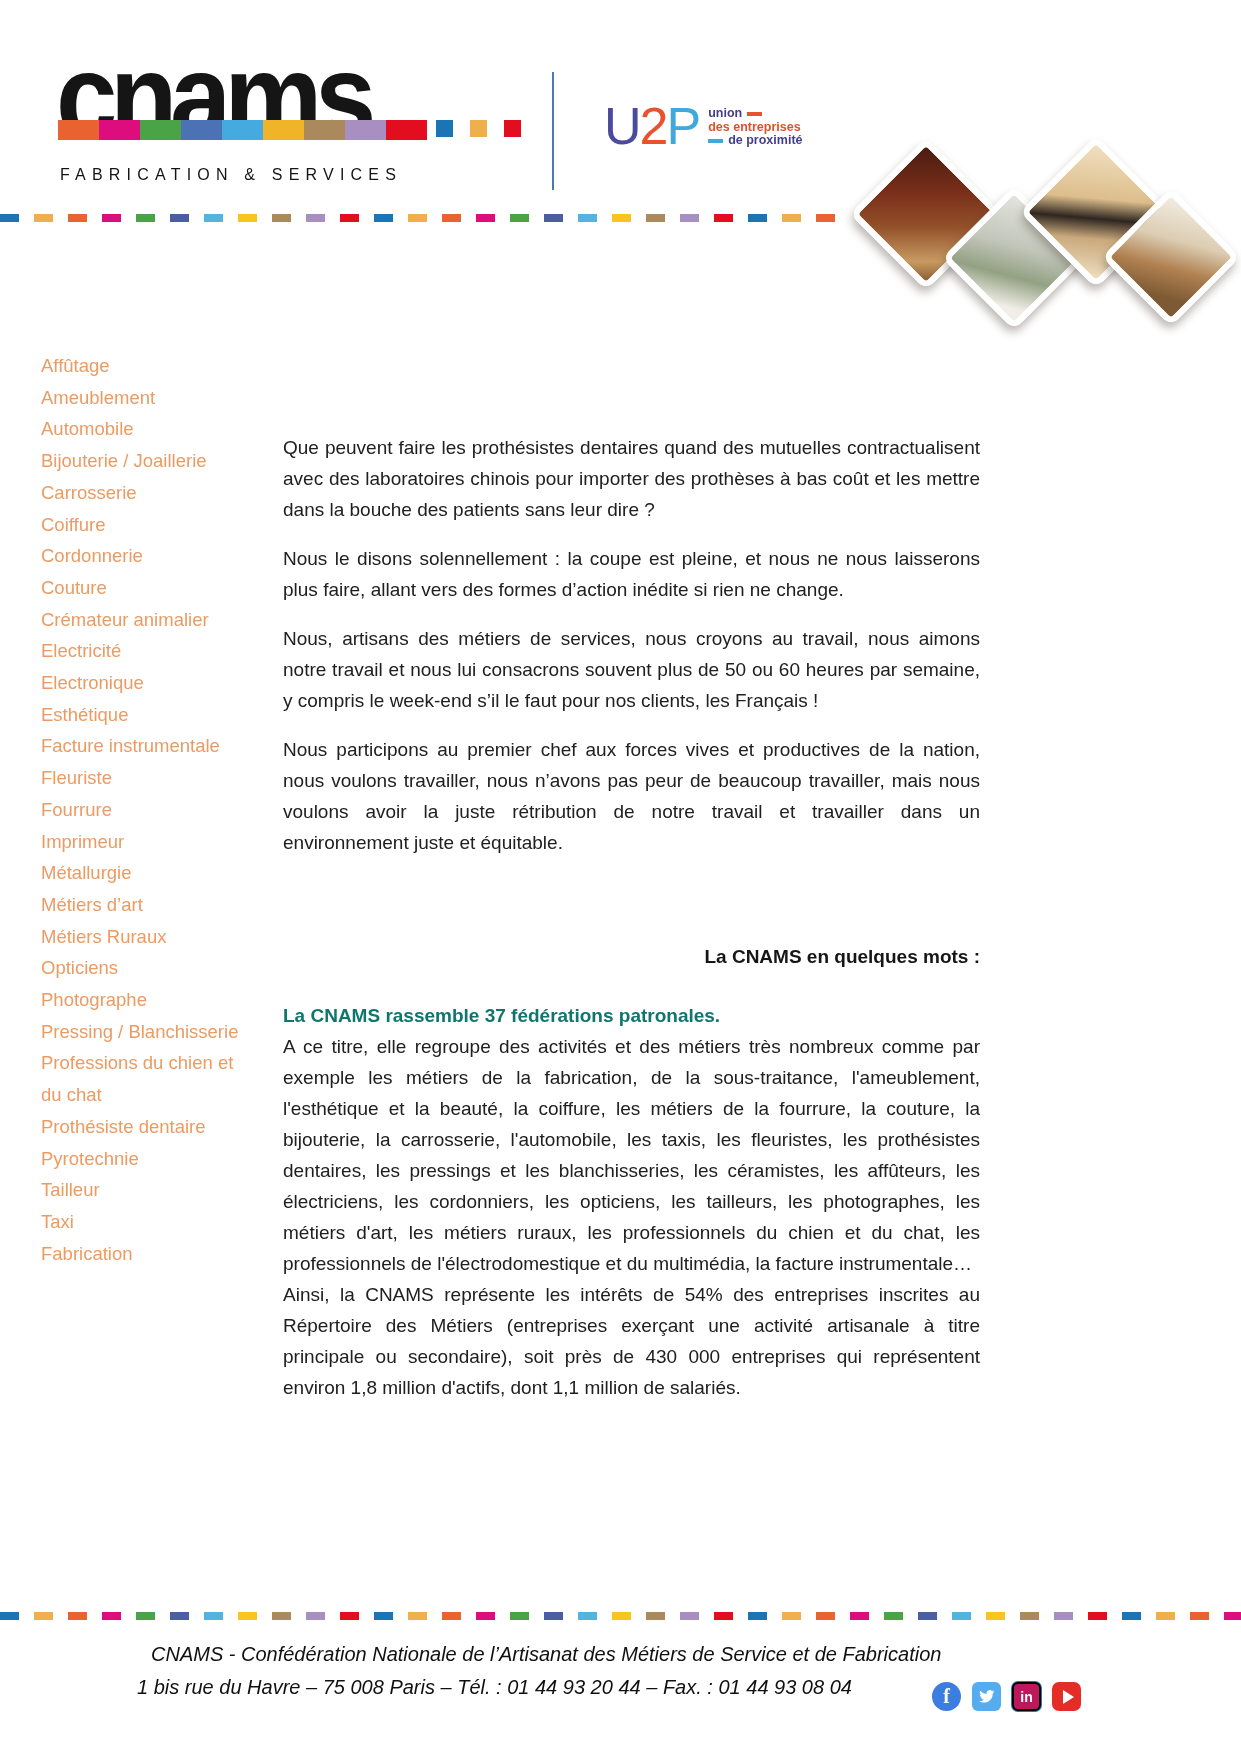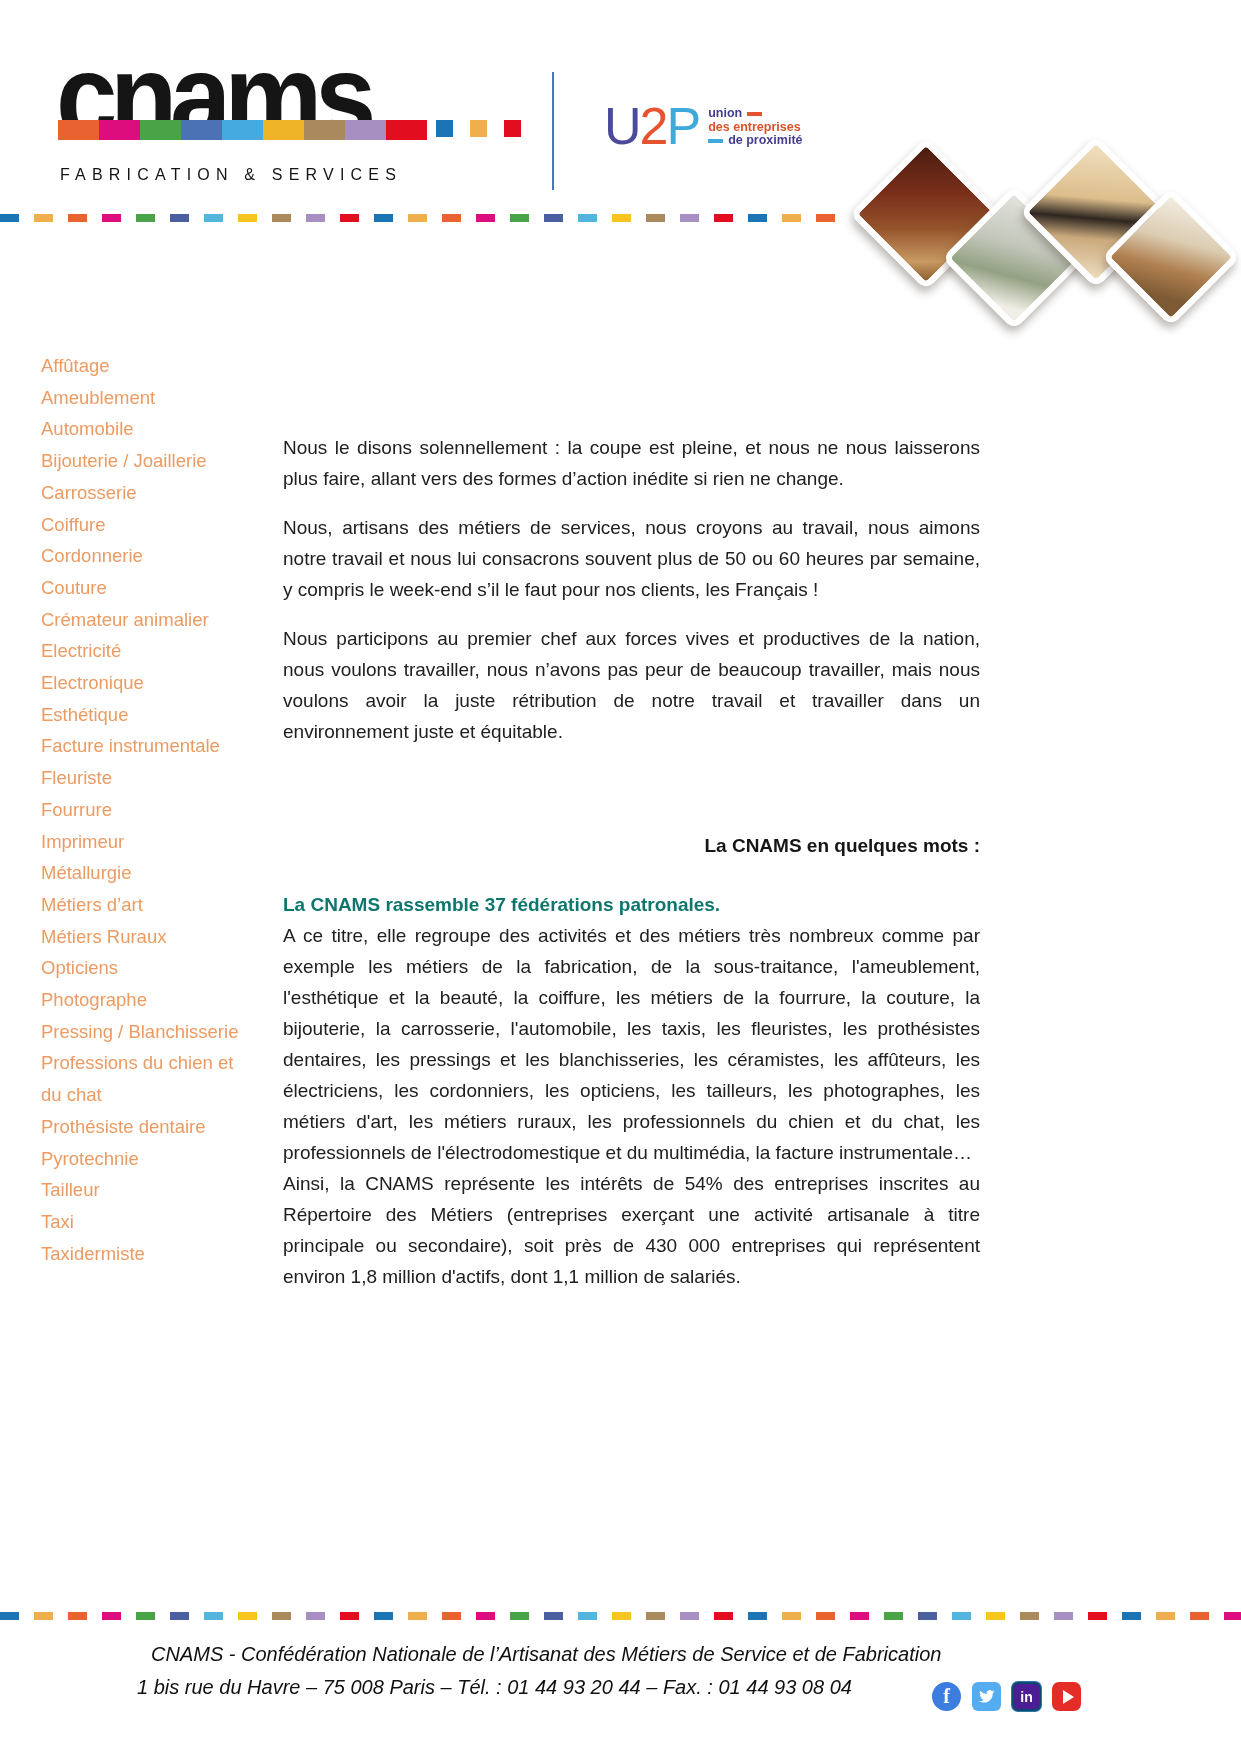--- a/index.html
+++ b/index.html
@@ -66,21 +66,21 @@
   
   .footer-text{position:absolute;left:137px;top:1638px;font-style:italic;font-size:20px;
                line-height:33px;color:#101010;}
   .footer-text .f1{padding-left:14px;}
   .social{position:absolute;left:932px;top:1682px;display:flex;gap:11px;align-items:center;}
   .si{width:29px;height:29px;display:flex;align-items:center;justify-content:center;
       color:#fff;font-weight:bold;cursor:pointer;box-sizing:border-box;}
   .si.fb{background:#3C7DE0;border-radius:50%;font-size:20px;font-family:"Liberation Serif",serif;}
   .si.tw{background:#55ACEE;border-radius:6px;}
   .si.tw svg{width:19px;height:19px;}
-  .si.li{background:#4c1d95;border-radius:6px;font-size:14px;border:2px solid #0c4a6e;
+  .si.li{background:#be185d;border-radius:6px;font-size:14px;border:2px solid #000000;
          box-shadow:0 0 0 1px #3077B0;}
   .si.yt{background:#E52D27;border-radius:7px;}
   .si.yt .play{width:0;height:0;border-left:11px solid #fff;border-top:7px solid transparent;
                border-bottom:7px solid transparent;margin-left:3px;}
 </style>
 </head>
 <body>
 
 <div class="page">
 
@@ -142,24 +142,25 @@
       <div class="sb-item">Métiers d’art</div>
       <div class="sb-item">Métiers Ruraux</div>
       <div class="sb-item">Opticiens</div>
       <div class="sb-item">Photographe</div>
       <div class="sb-item">Pressing / Blanchisserie</div>
       <div class="sb-item">Professions du chien et du chat</div>
       <div class="sb-item">Prothésiste dentaire</div>
       <div class="sb-item">Pyrotechnie</div>
       <div class="sb-item">Tailleur</div>
       <div class="sb-item">Taxi</div>
-      <div class="sb-item">Taxidermiste</div>
+      <div class="sb-item">Fabrication</div>
     </nav>
 
   <main class="content">
+    <p>Que peuvent faire les prothésistes dentaires quand des mutuelles contractualisent avec des laboratoires chinois pour importer des prothèses à bas coût et les mettre dans la bouche des patients sans leur dire ?</p>
     <p>Nous le disons solennellement : la coupe est pleine, et nous ne nous laisserons plus faire, allant vers des formes d’action inédite si rien ne change.</p>
     <p>Nous, artisans des métiers de services, nous croyons au travail, nous aimons notre travail et nous lui consacrons souvent plus de 50 ou 60 heures par semaine, y compris le week-end s’il le faut pour nos clients, les Français !</p>
     <p>Nous participons au premier chef aux forces vives et productives de la nation, nous voulons travailler, nous n’avons pas peur de beaucoup travailler, mais nous voulons avoir la juste rétribution de notre travail et travailler dans un environnement juste et équitable.</p>
 
     <h2>La CNAMS en quelques mots :</h2>
 
     <p class="lead-bold">La CNAMS rassemble 37 fédérations patronales.</p>
     <p class="block-text">A ce titre, elle regroupe des activités et des métiers très nombreux comme par exemple les métiers de la fabrication, de la sous-traitance, l'ameublement, l'esthétique et la beauté, la coiffure, les métiers de la fourrure, la couture, la bijouterie, la carrosserie, l'automobile, les taxis, les fleuristes, les prothésistes dentaires, les pressings et les blanchisseries, les céramistes, les affûteurs, les électriciens, les cordonniers, les opticiens, les tailleurs, les photographes, les métiers d'art, les métiers ruraux, les professionnels du chien et du chat, les professionnels de l'électrodomestique et du multimédia, la facture instrumentale…</p>
 
     <p class="block-text">Ainsi, la CNAMS représente les intérêts de 54% des entreprises inscrites au Répertoire des Métiers (entreprises exerçant une activité artisanale à titre principale ou secondaire), soit près de 430 000 entreprises qui représentent environ 1,8 million d'actifs, dont 1,1 million de salariés.</p>

